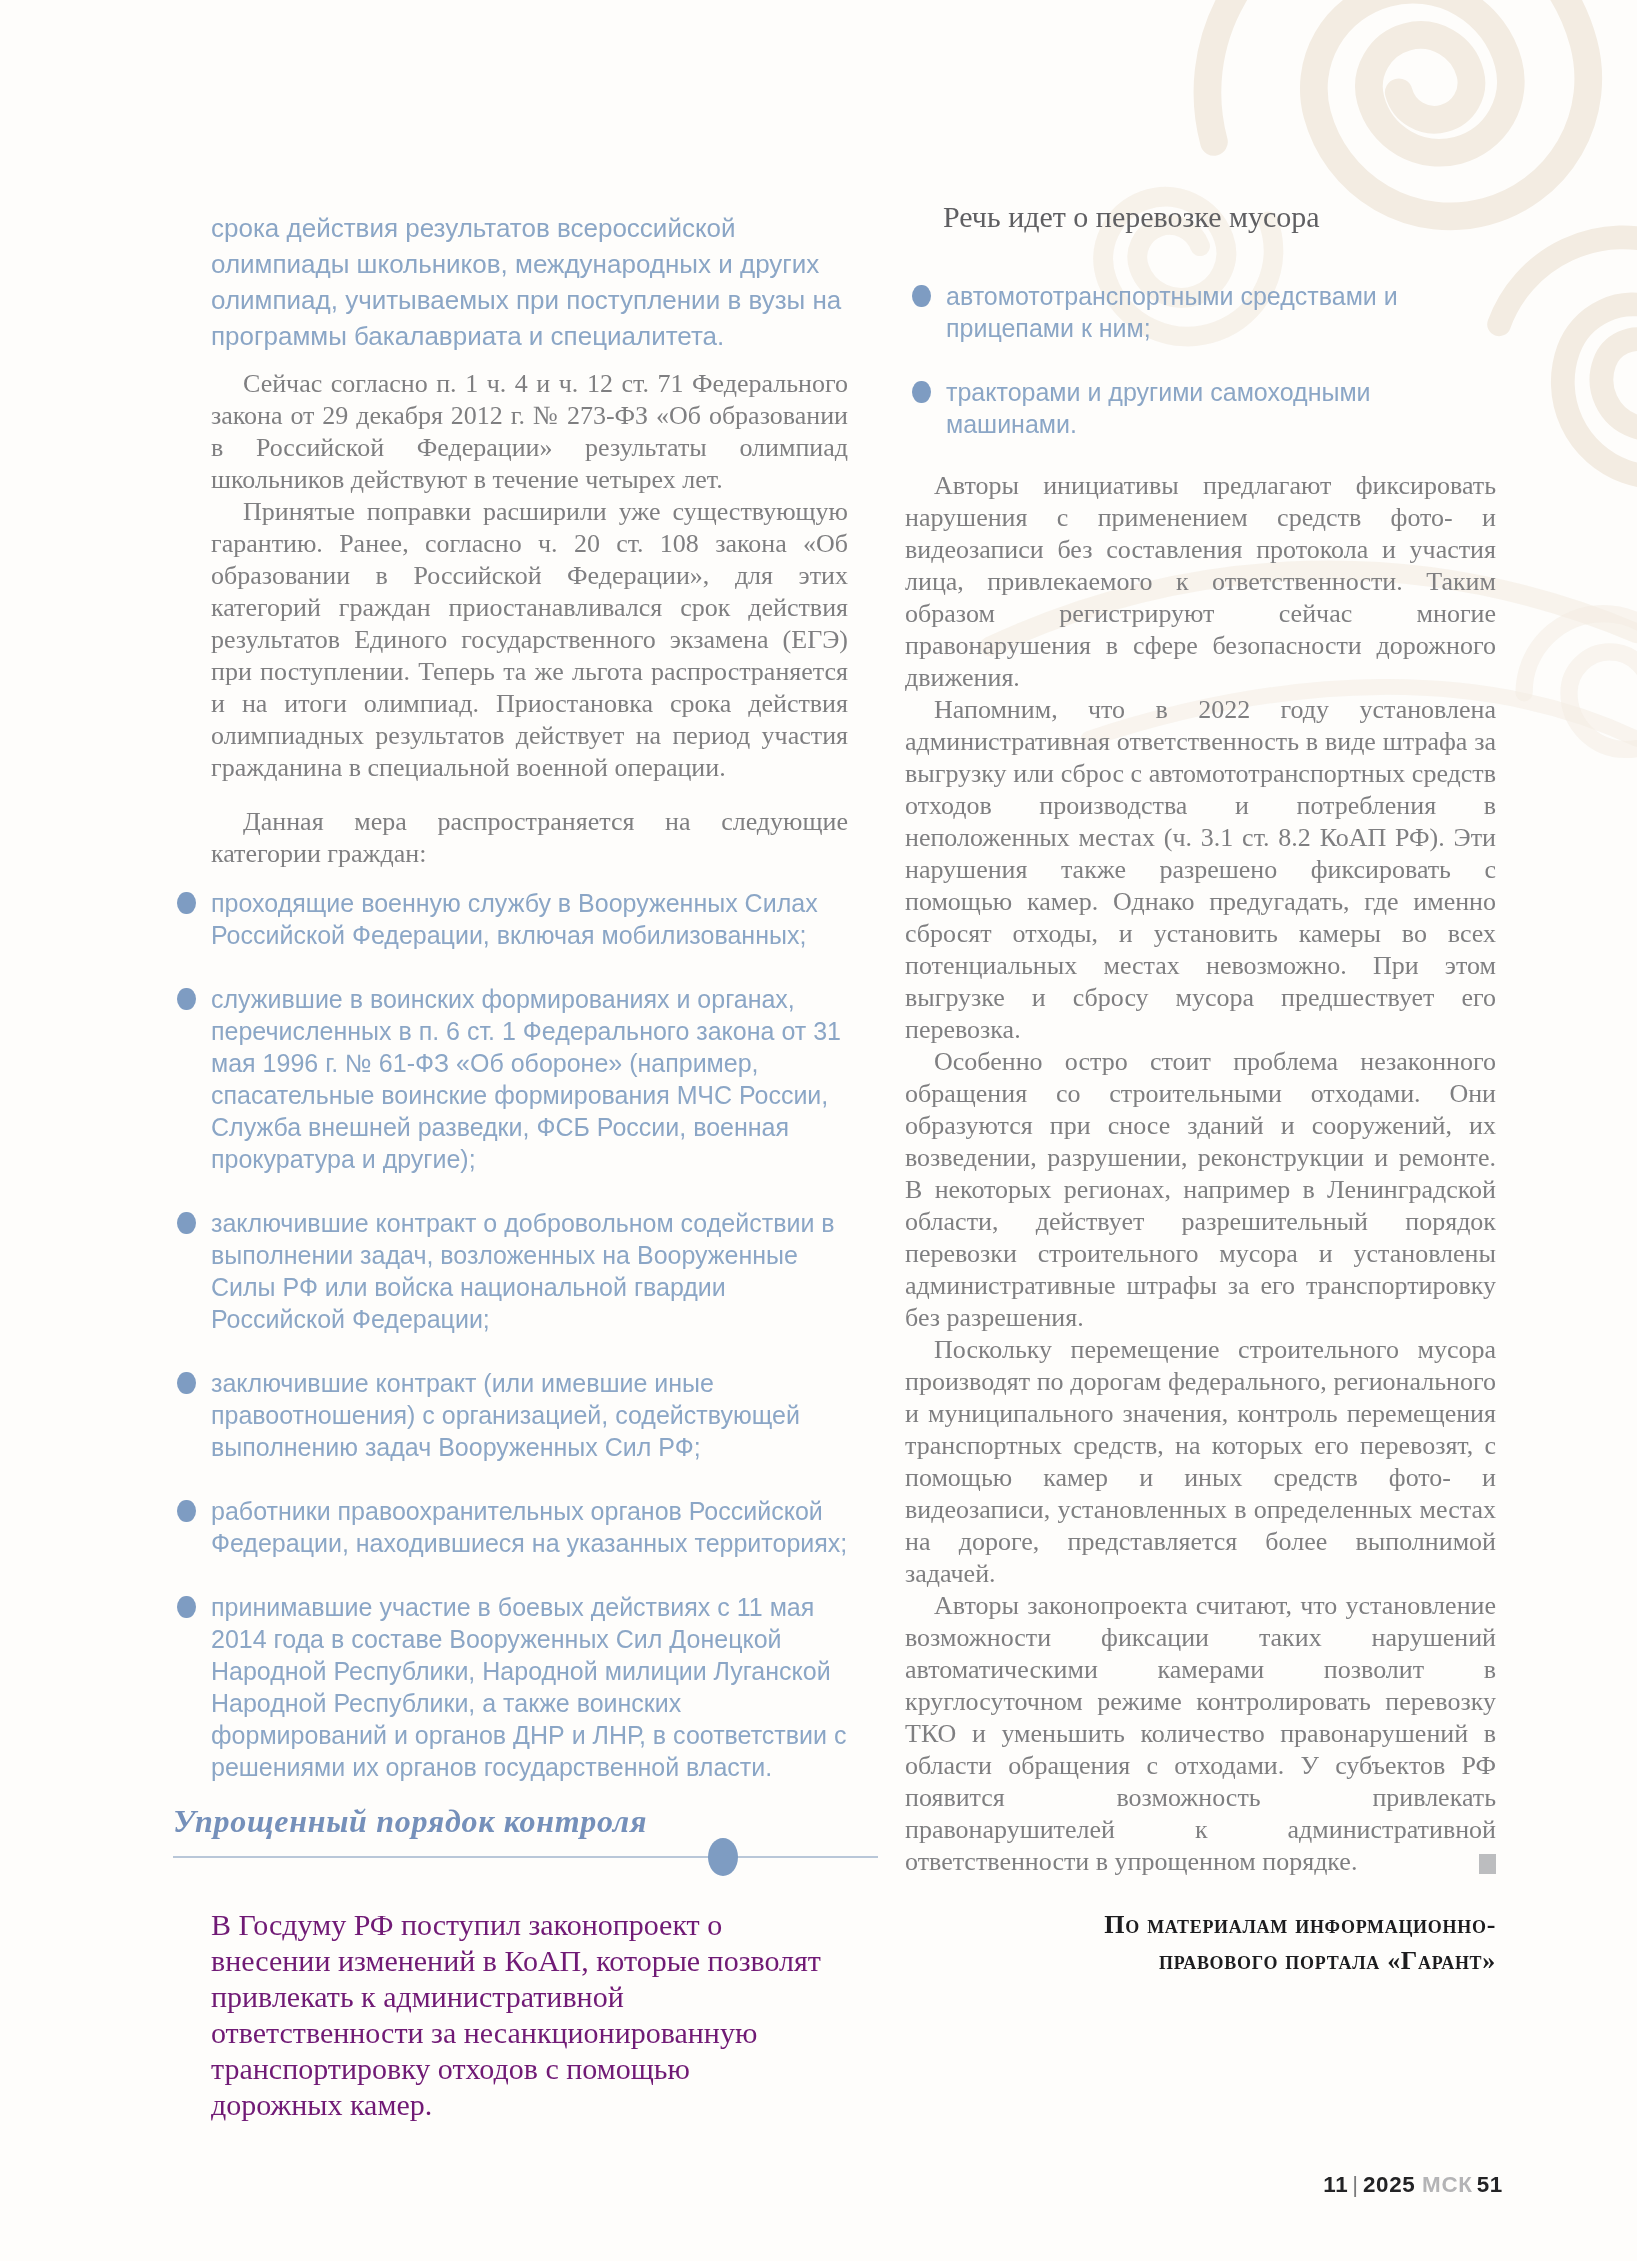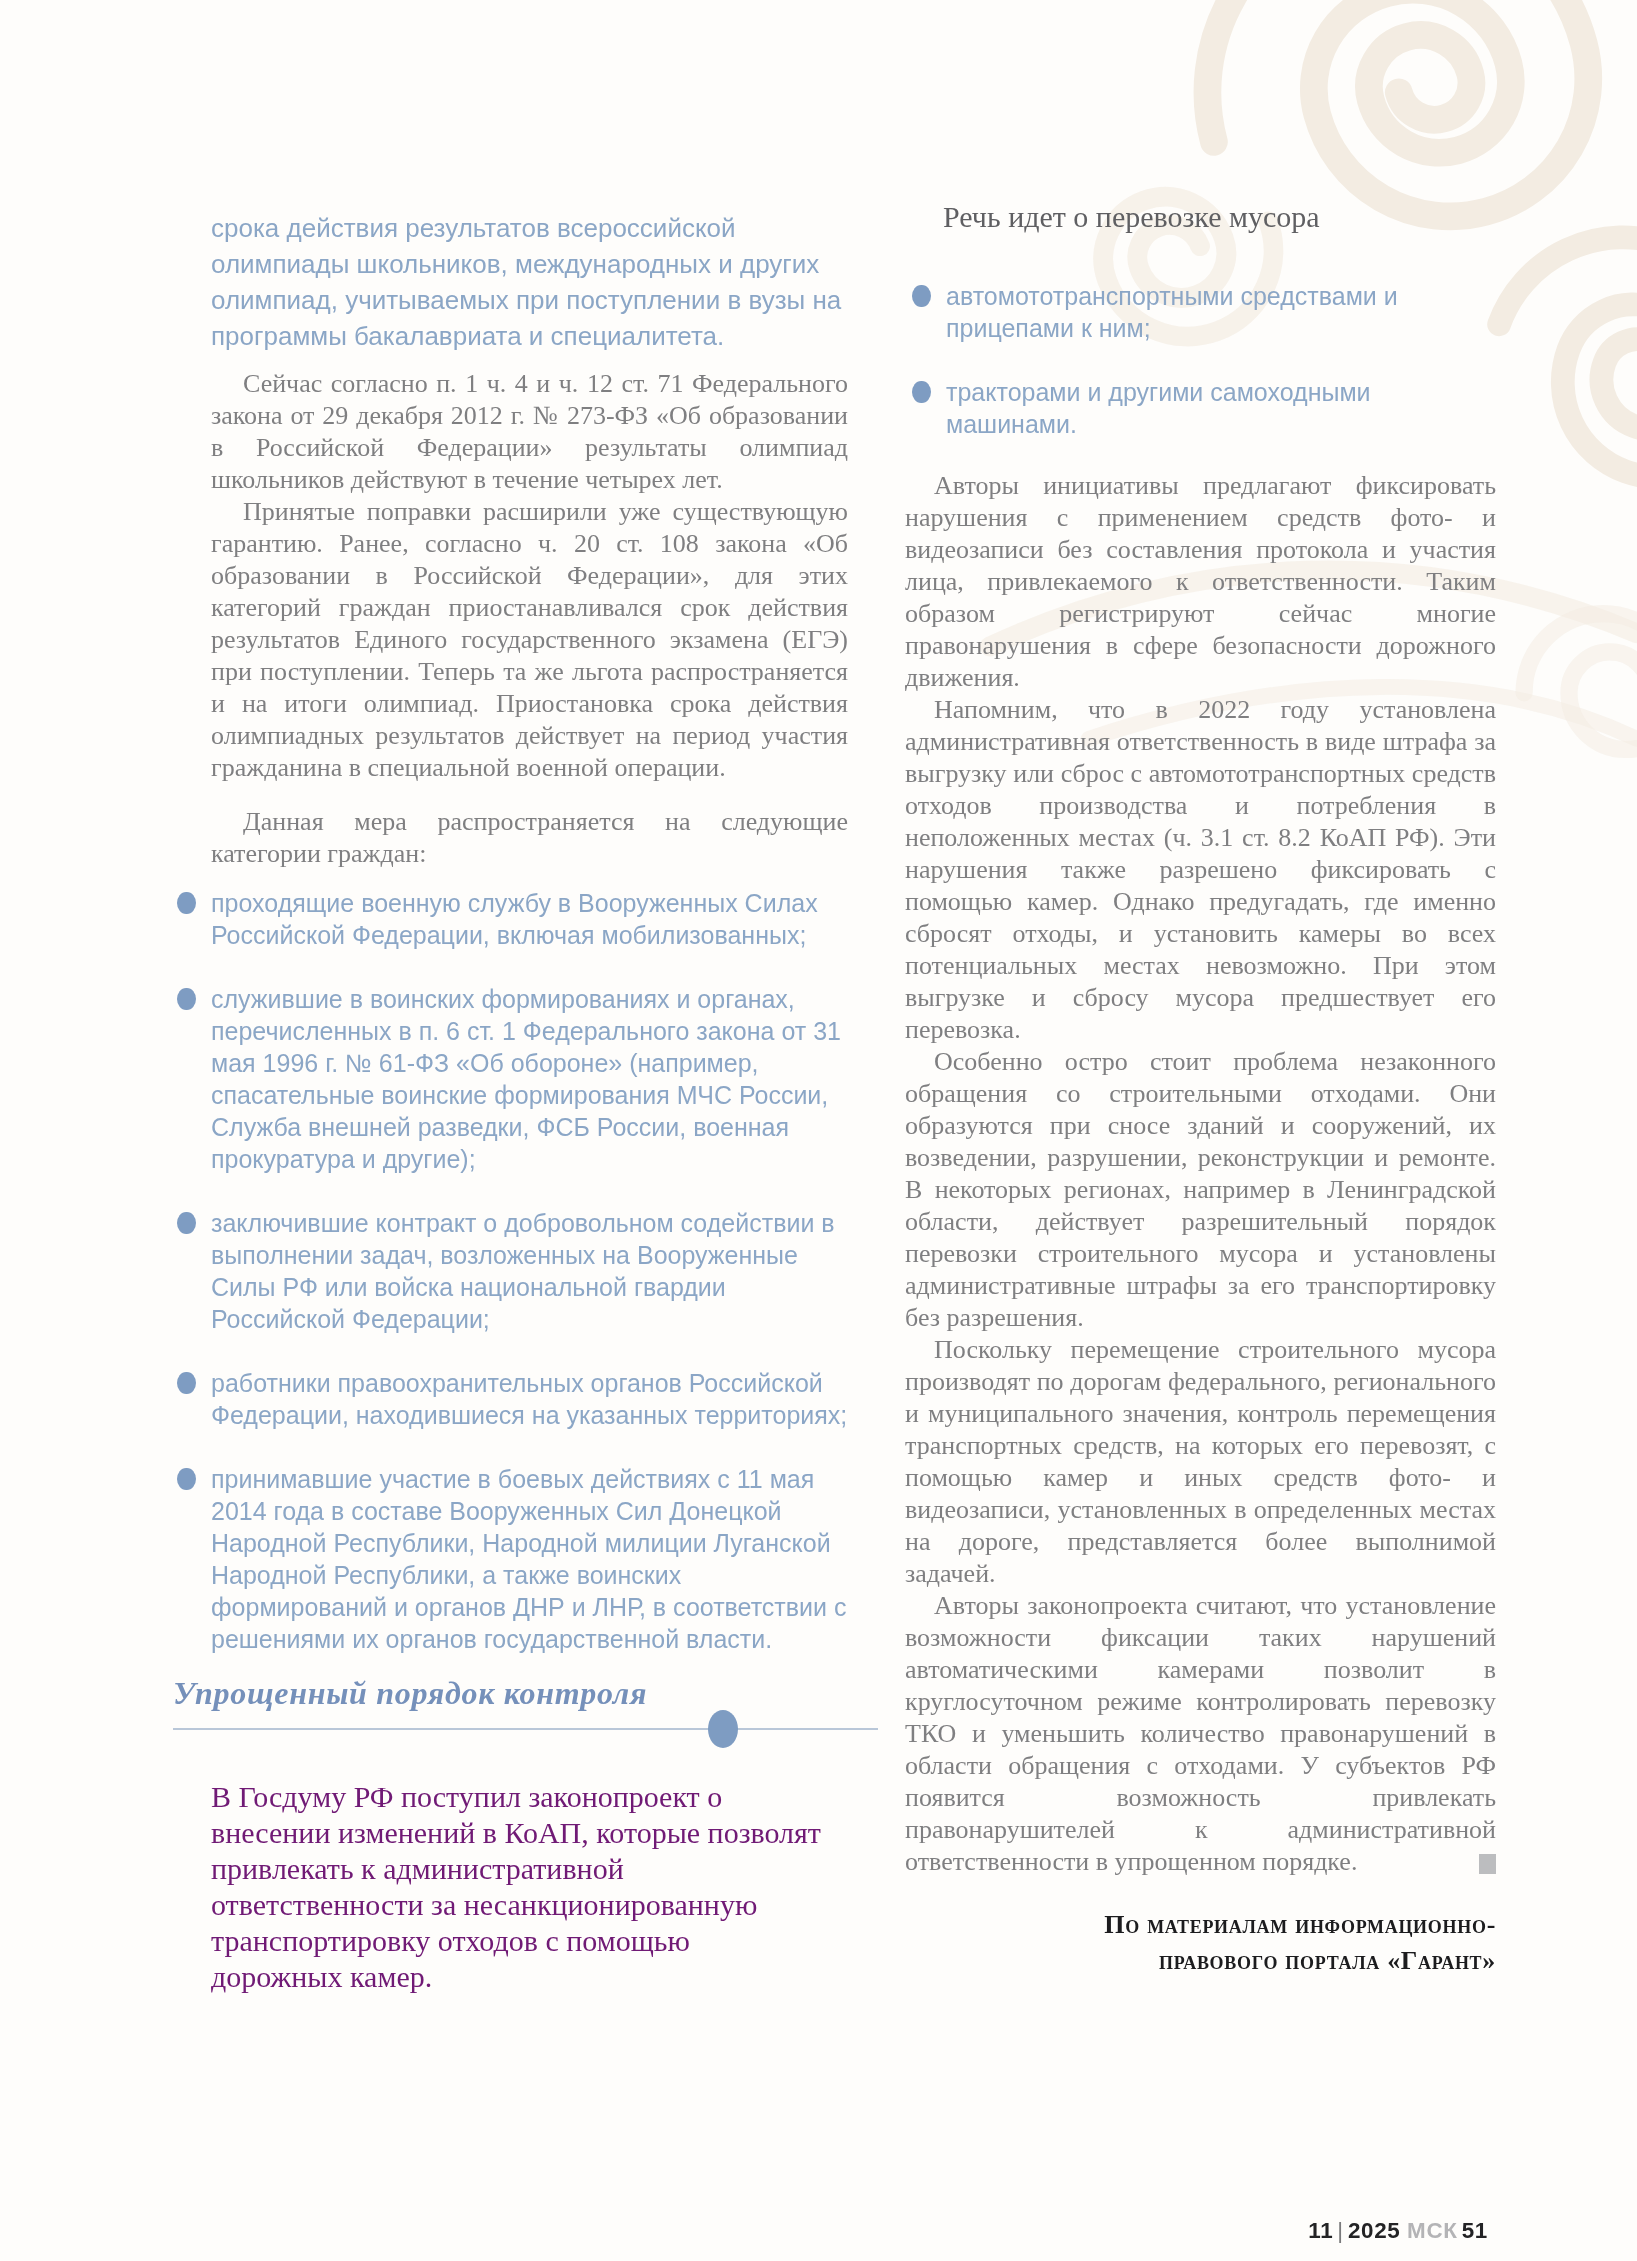--- a/index.html
+++ b/index.html
@@ -70,24 +70,24 @@
   .end-marker{
     float:right;width:17px;height:20px;background:#bcbdbf;margin-top:8px;
   }
 
   .credit{
     margin-top:29px;text-align:right;
     font-size:26px;line-height:36px;color:#1c1c1e;
     font-weight:bold;font-variant:small-caps;letter-spacing:0.7px;font-family:Liberation Serif, serif;
   }
   .page-footer{
-    position:absolute;right:149px;top:2172px;z-index:1;
+    position:absolute;right:134px;top:2172px;z-index:1;
     font-family:"Liberation Sans", sans-serif;
     font-size:22.4px;font-weight:bold;color:#232325;
-    letter-spacing:0.7px;white-space:nowrap;margin-top:46px;
+    letter-spacing:0.7px;white-space:nowrap;
   }
   .page-footer .divider{font-weight:normal;color:#7a7a7c;padding:0 4px;}
   .page-footer .brand{color:#b4b4b6;padding:0 4px 0 6.6px;}
 </style>
 </head>
 <body>
 
 <svg class="ornament" viewBox="0 0 2481 3427" aria-hidden="true">
   <g fill="none" stroke="#f3ece2" stroke-linecap="round">
     <path transform="rotate(-15 2120 140)" stroke-width="42" d="M 1830 140 A 290 290 0 1 1 2410 140 A 209 209 0 1 1 1992 140 A 150 150 0 1 1 2292 140 A 108 108 0 1 1 2076 140 A 78 78 0 1 1 2232 140 A 56 56 0 1 1 2120 140"></path>
@@ -103,20 +103,21 @@
   <div class="lead-top">срока действия результатов всероссийской олимпиады школьников, международных и других олимпиад, учитываемых при поступлении в вузы на программы бакалавриата и специалитета.</div>
 
   <p class="para">Сейчас согласно п. 1 ч. 4 и ч. 12 ст. 71 Федерального закона от 29 декабря 2012 г. № 273-ФЗ «Об образовании в Российской Федерации» результаты олимпиад школьников действуют в течение четырех лет.</p>
   <p class="para">Принятые поправки расширили уже существующую гарантию. Ранее, согласно ч. 20 ст. 108 закона «Об образовании в Российской Федерации», для этих категорий граждан приостанавливался срок действия результатов Единого государственного экзамена (ЕГЭ) при поступлении. Теперь та же льгота распространяется и на итоги олимпиад. Приостановка срока действия олимпиадных результатов действует на период участия гражданина в специальной военной операции.</p>
   <p class="para para-intro">Данная мера распространяется на следующие категории граждан:</p>
 
   <ul class="bullets">
     <li><span class="dot"></span><span>проходящие военную службу в Вооруженных Силах Российской Федерации, включая мобилизованных;</span></li>
     <li><span class="dot"></span><span>служившие в воинских формированиях и органах, перечисленных в п. 6 ст. 1 Федерального закона от 31 мая 1996 г. № 61-ФЗ «Об обороне» (например, спасательные воинские формирования МЧС России, Служба внешней разведки, ФСБ России, военная прокуратура и другие);</span></li>
     <li><span class="dot"></span><span>заключившие контракт о добровольном содействии в выполнении задач, возложенных на Вооруженные Силы РФ или войска национальной гвардии Российской Федерации;</span></li>
+    <li><span class="dot"></span><span>заключившие контракт (или имевшие иные правоотношения) с организацией, содействующей выполнению задач Вооруженных Сил РФ;</span></li>
     <li><span class="dot"></span><span>работники правоохранительных органов Российской Федерации, находившиеся на указанных территориях;</span></li>
     <li><span class="dot"></span><span>принимавшие участие в боевых действиях с 11 мая 2014 года в составе Вооруженных Сил Донецкой Народной Республики, Народной милиции Луганской Народной Республики, а также воинских формирований и органов ДНР и ЛНР, в соответствии с решениями их органов государственной власти.</span></li>
   </ul>
 
   <h2 class="section-heading">Упрощенный порядок контроля</h2>
   <div class="rule">
     <span class="rule-dot"></span>
   </div>
   <div class="lead-bottom">В Госдуму РФ поступил законопроект о внесении изменений в КоАП, которые позволят привлекать к административной ответственности за несанкционированную транспортировку отходов с помощью дорожных камер.</div>
 </div>

